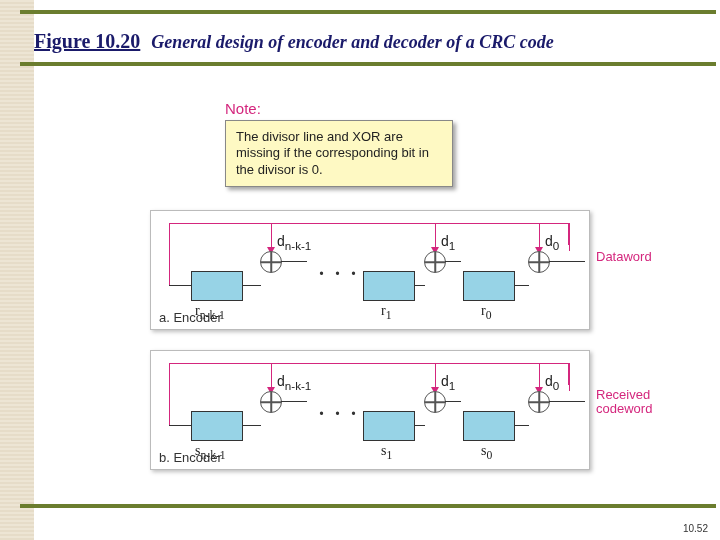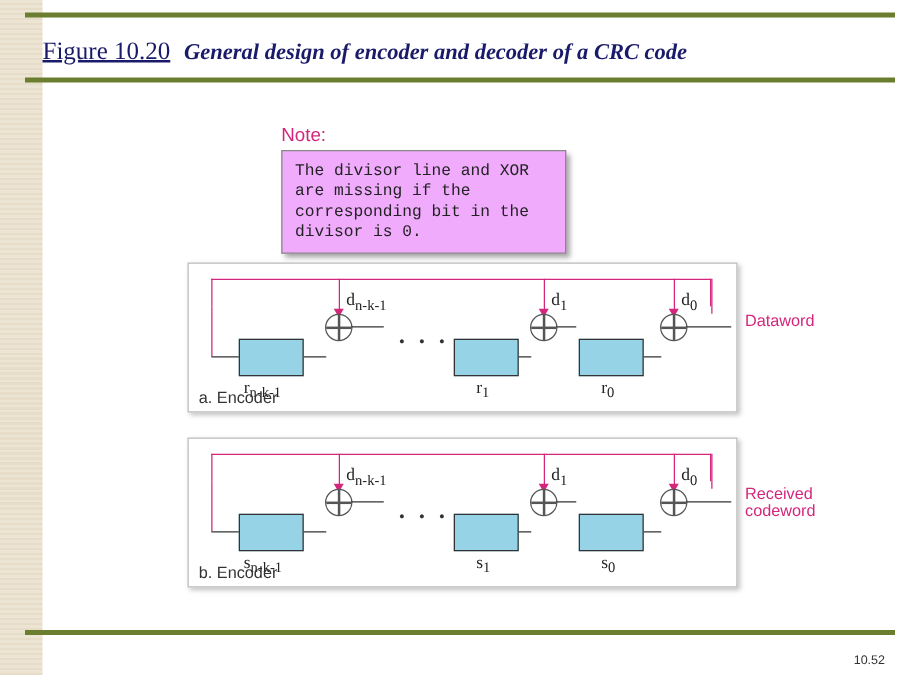--- a/index.html
+++ b/index.html
@@ -31,46 +31,46 @@
   }
   .hr-top1 { top: 10px; }
   .hr-top2 { top: 62px; }
   .hr-bottom { bottom: 32px; }
   .title {
     position: absolute;
     left: 34px; top: 30px;
     font-size: 20px;
     color: #1a1a6a;
   }
-  .title .fignum { font-weight: normal; text-decoration: underline; }
+  .title .fignum { font-weight: bold; text-decoration: underline; }
   .title .caption { font-weight: bold; font-style: italic; font-size: 18px; margin-left: 6px; }
   .page-num {
     position: absolute;
     right: 12px; bottom: 6px;
     font-size: 10px;
     color: #333;
     font-family: Arial, sans-serif;
   }
   .note-box {
     position: absolute;
     left: 225px; top: 100px;
     width: 228px;
   }
   .note-label {
     color: #d4267d;
     font-family: Liberation Sans, sans-serif;
     font-size: 15px;
     margin-bottom: 3px;
   }
   .note-body {
-    background: #f0abfc;
+    background: #fef9c3;
     border: 1px solid #888;
     box-shadow: 3px 3px 4px rgba(0,0,0,0.35);
     padding: 8px 10px;
-    font-family: Liberation Mono, monospace;
+    font-family: Liberation Sans, sans-serif;
     font-size: 13px;
     line-height: 1.25;
     color: #222;
   }
   .diagram-panel {
     position: absolute;
     border: 1px solid #bbb;
     box-shadow: 2px 2px 4px rgba(0,0,0,0.25);
     background: #fff;
   }
@@ -146,21 +146,21 @@
   }
   .sublabel {
     position: absolute;
     font-family: 'Times New Roman', serif;
     font-size: 14px;
     color: #222;
     top: 92px;
   }
   .toplabel {
     position: absolute;
-    font-family: Liberation Serif, serif;
+    font-family: Liberation Sans, sans-serif;
     font-size: 14px;
     color: #222;
     top: 22px;
   }
   .dots {
     position: absolute;
     font-size: 20px;
     font-weight: bold;
     color: #333;
     top: 46px;

